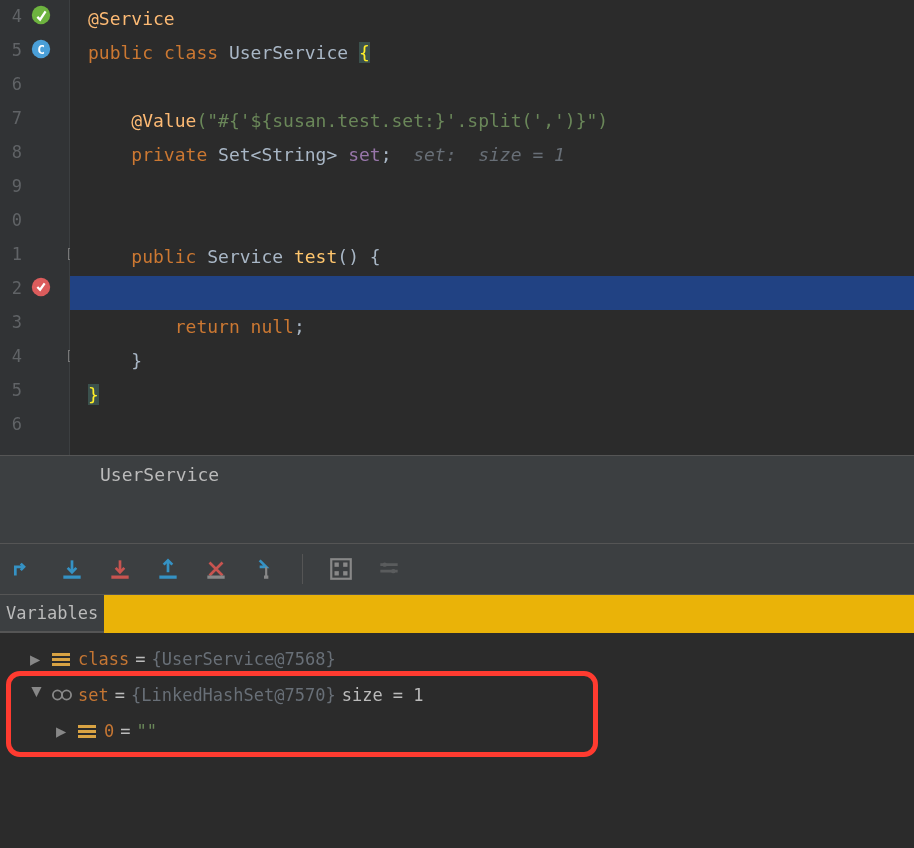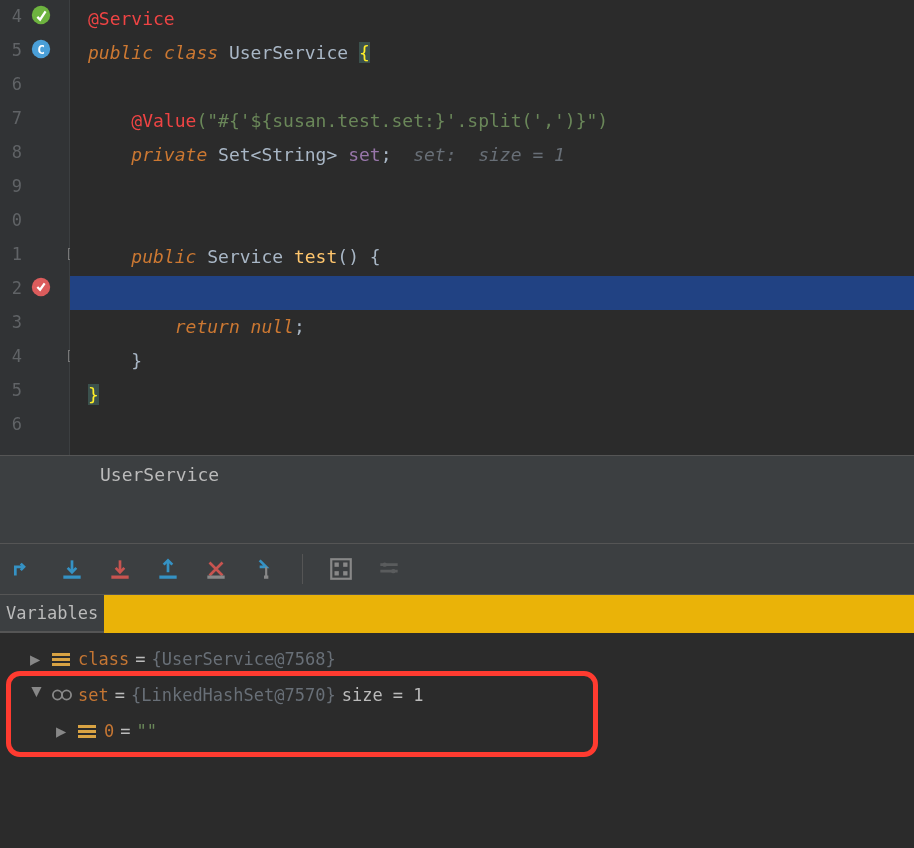--- a/index.html
+++ b/index.html
@@ -64,22 +64,22 @@
   font-size: 18px;
   line-height: 34px;
 }
 .highlight-line {
   position: absolute;
   left: 0;
   right: 0;
   height: 34px;
   background: #214283;
 }
-.annotation { color: #ef4444; }
-.keyword { color: #cc7832; font-style: italic; }
+.annotation { color: #fdba74; }
+.keyword { color: #cc7832; }
 .string { color: #6a8759; }
 .classname { color: #a9b7c6; }
 .method { color: #ffc66d; }
 .field { color: #9876aa; }
 .static-field { color: #9876aa; font-style: italic; }
 .hint { color: #686f77; font-style: italic; }
 .brace { color: #a9b7c6; }
 .hl-brace { background: #3b514d; color: #ffef28; }
 .breadcrumb {
   height: 40px;

